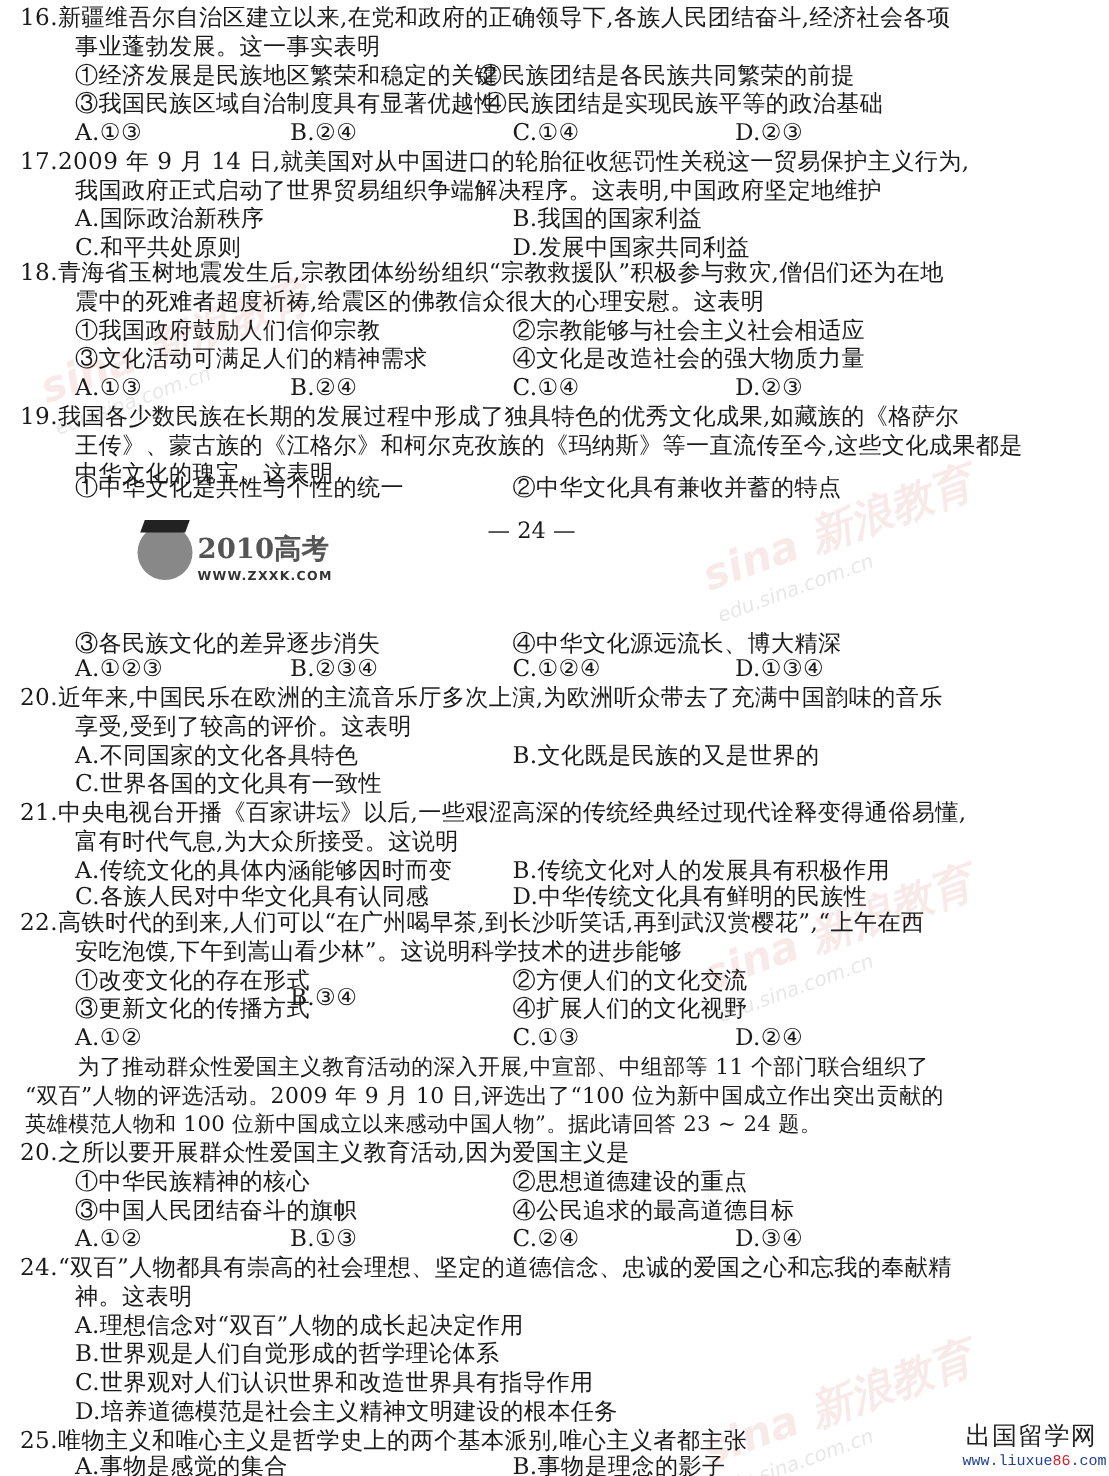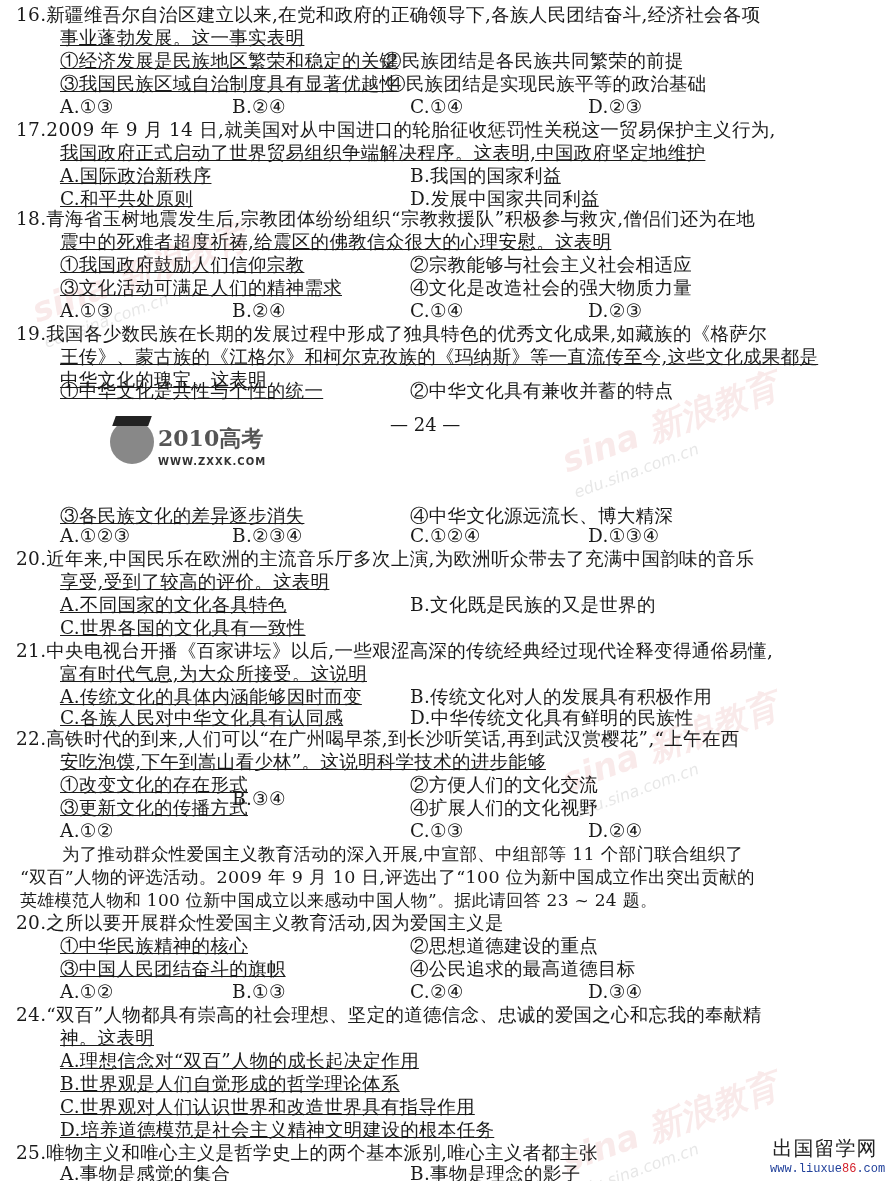--- a/index.html
+++ b/index.html
@@ -8,21 +8,21 @@
     background: #ffffff; position: relative;
     font-family: "DejaVu Serif", "Liberation Serif", serif;
     color: #1a1a1a;
   }
   .page { position: absolute; left: 0; top: 0; width: 887px; height: 1181px; }
   .line {
     position: absolute; white-space: nowrap;
     font-size: 18.5px; line-height: 22px; letter-spacing: 0.3px;
   }
   .q { left: 16px; text-align: right; }
-  .ind { left: 60px; text-decoration: underline; }
+  .ind { left: 60px; }
   .col2 { left: 410px; }
   .optA { left: 60px; }
   .optB { left: 232px; }
   .optC { left: 410px; }
   .optD { left: 588px; }
   .para { left: 20px; }
   .pagenum { position: absolute; left: 390px; top: 414px; font-size: 18px; }
   .logo { position: absolute; left: 110px; top: 418px; width: 170px; height: 60px; }
   .logo .cap { position: absolute; left: 0; top: 2px; width: 44px; height: 44px; border-radius: 50%; background: #888; }
   .logo .cap::before { content:""; position:absolute; left:4px; top:-4px; width:36px; height:10px; background:#222; transform: skewX(-20deg); }

